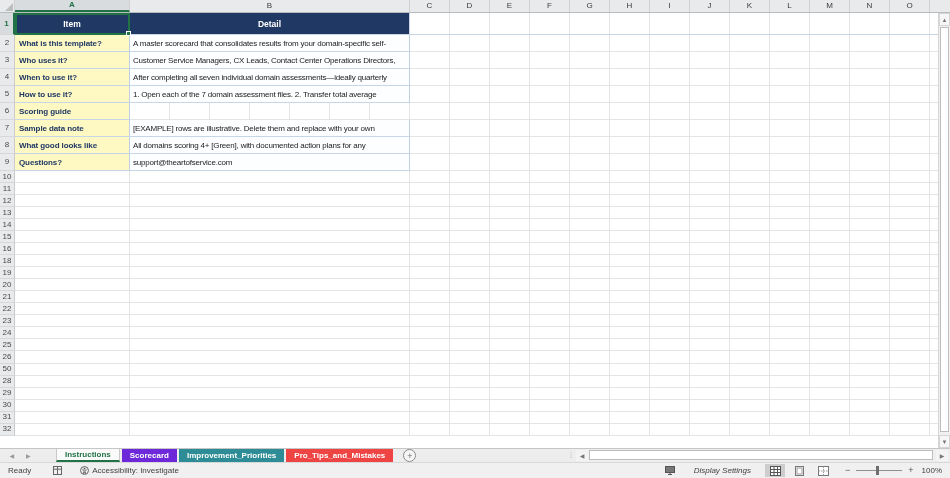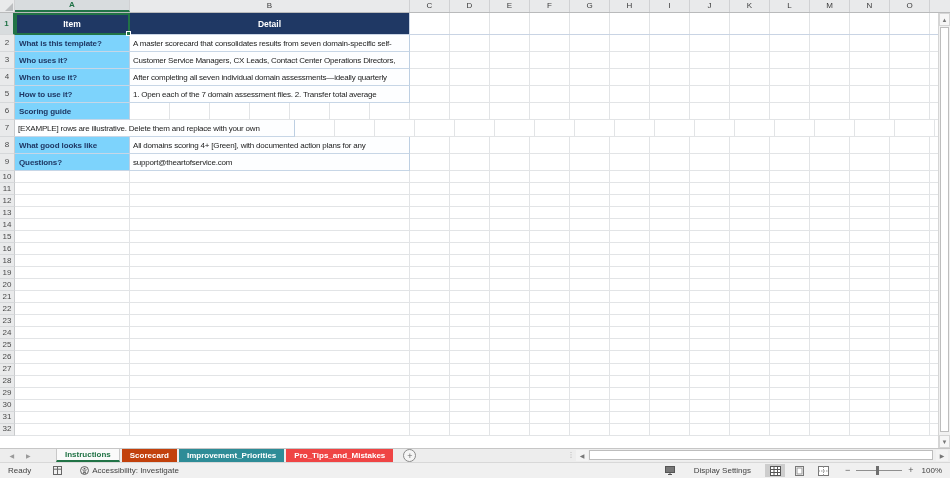--- a/index.html
+++ b/index.html
@@ -36,21 +36,21 @@
   .rempty { height: 12.04px; }
   .rempty .ca, .rempty .cb { border-right: 1px solid #E2E4E6; border-bottom: 1px solid #E2E4E6; background: #fff; }
 
   .hdr-cell { background: #1F3864; color: #fff; font-weight: bold; font-size: 8.5px;
     display: flex; align-items: center; justify-content: center; border-right: 1px solid #C9D4E4;
     border-bottom: 1px solid #C9D4E4; }
   .hdr-cell.selcell { outline: 2px solid #217346; outline-offset: -2px; position: relative; z-index: 2; }
   .fill-handle { position: absolute; right: -2px; bottom: -2px; width: 5px; height: 5px;
     background: #217346; border: 1px solid #fff; }
 
-  .rdata .ca { background: #7dd3fc; color: #1F3864; font-weight: bold; font-size: 8px;
+  .rdata .ca { background: #fef9c3; color: #1F3864; font-weight: bold; font-size: 8px;
     display: flex; align-items: center; padding-left: 4px; border-right: 1px solid #BDCFE2;
     border-bottom: 1px solid #C7D6E6; overflow: hidden; white-space: nowrap; letter-spacing: -0.1px; }
   .rdata .cb { background: #FDFEFF; color: #222; font-size: 8px; letter-spacing: -0.2px;
     display: flex; align-items: center; padding-left: 3px; border-right: 1px solid #BDCFE2;
     border-bottom: 1px solid #C7D6E6; overflow: hidden; white-space: nowrap; }
 
   
   .v-scroll { position: absolute; right: 0; top: 13px; width: 12px; height: 435px;
     background: #F1F1F1; border-left: 1px solid #D5D5D5; }
   .v-btn { width: 100%; height: 13px; background: #F6F6F6; border: 1px solid #D5D5D5;
@@ -82,21 +82,21 @@
     background: #FFFFFF; border: 1px solid #BDBDBD; }
 
   
   .status-bar { position: absolute; left: 0; top: 462px; width: 950px; height: 16px;
     background: #F0F0F0; border-top: 1px solid #D8D8D8; display: flex; align-items: center;
     font-size: 8px; color: #3F3F3F; }
   .sb-ready { margin-left: 8px; }
   .sb-macro { margin-left: 22px; display: flex; align-items: center; }
   .sb-access { margin-left: 18px; display: flex; align-items: center; gap: 3px; font-weight: normal; }
   .sb-right { margin-left: auto; display: flex; align-items: center; }
-  .sb-display { display: flex; align-items: center; gap: 19px; margin-right: 14px; }
+  .sb-display { display: flex; align-items: center; gap: 19px; margin-right: 14px; font-style: italic; }
   .view-btns { display: flex; align-items: center; gap: 4px; margin-right: 12px; }
   .view-btn { width: 20px; height: 13px; display: flex; align-items: center; justify-content: center; }
   .view-btn.sel { background: #CDCDCD; }
   .zoom-ctrl { display: flex; align-items: center; gap: 6px; margin-right: 8px; }
   .zoom-minus, .zoom-plus { color: #555; font-size: 9px; line-height: 1; }
   .zoom-track { width: 46px; height: 1px; background: #8F8F8F; position: relative; }
   .zoom-thumb { position: absolute; left: 20px; top: -4px; width: 3px; height: 9px; background: #6E6E6E; }
   .sb-zoomlevel { margin-right: 8px; color: #3F3F3F; }
   svg { display: block; }
 </style>
@@ -139,21 +139,21 @@
       <div class="cb hdr-cell">
         <span>Detail</span>
       </div>
       <div class="grid-rest" style="background:#fff;border-bottom:1px solid #C9D4E4;
         background:repeating-linear-gradient(to right, transparent 0, transparent 39px, #E2E4E6 39px, #E2E4E6 40px)"></div>
     </div>
 
   <div class="row rdata">
         <div class="rh">2</div>
         <div class="ca">What is this template?</div>
-        <div class="cb">A master scorecard that consolidates results from seven domain-specific self-</div>
+        <div class="cb">A master scorecard that consolidates results from your domain-specific self-</div>
         <div class="grid-rest"></div>
       </div>
       <div class="row rdata">
         <div class="rh">3</div>
         <div class="ca">Who uses it?</div>
         <div class="cb">Customer Service Managers, CX Leads, Contact Center Operations Directors,</div>
         <div class="grid-rest"></div>
       </div>
       <div class="row rdata">
         <div class="rh">4</div>
@@ -167,20 +167,21 @@
         <div class="cb">1. Open each of the 7 domain assessment files. 2. Transfer total average</div>
         <div class="grid-rest"></div>
       </div>
       <div class="row rdata">
         <div class="rh">6</div>
         <div class="ca">Scoring guide</div>
         <div class="grid-rest"></div>
       </div>
       <div class="row rdata">
         <div class="rh">7</div>
+        <div class="ca">Sample data note</div>
         <div class="cb">[EXAMPLE] rows are illustrative. Delete them and replace with your own</div>
         <div class="grid-rest"></div>
       </div>
       <div class="row rdata">
         <div class="rh">8</div>
         <div class="ca">What good looks like</div>
         <div class="cb">All domains scoring 4+ [Green], with documented action plans for any</div>
         <div class="grid-rest"></div>
       </div>
       <div class="row rdata">
@@ -279,21 +280,21 @@
         <div class="cb"></div>
         <div class="grid-rest"></div>
       </div>
       <div class="row rempty">
         <div class="rh">26</div>
         <div class="ca"></div>
         <div class="cb"></div>
         <div class="grid-rest"></div>
       </div>
       <div class="row rempty">
-        <div class="rh">27</div>
+        <div class="rh">50</div>
         <div class="ca"></div>
         <div class="cb"></div>
         <div class="grid-rest"></div>
       </div>
       <div class="row rempty">
         <div class="rh">28</div>
         <div class="ca"></div>
         <div class="cb"></div>
         <div class="grid-rest"></div>
       </div>
@@ -329,21 +330,21 @@
     <div class="v-btn bottom">▼</div>
   </div>
 
   <div class="tab-strip">
     <div class="tab-nav">
       <span>◀</span>
       <span>▶</span>
     </div>
     <div class="tabs" id="tabsbox">
         <div class="tab active" style="color: rgb(33, 115, 70);">Instructions</div>
-        <div class="tab" style="background: #c2410c;">Scorecard</div>
+        <div class="tab" style="background: #6d28d9;">Scorecard</div>
         <div class="tab" style="background: rgb(46, 140, 151);">Improvement_Priorities</div>
         <div class="tab" style="background: #ef4444;">Pro_Tips_and_Mistakes</div>
       </div>
     <div class="add-sheet">+</div>
   </div>
 
   <div class="h-scroll">
     <div class="h-dots">⋮</div>
     <div class="h-btn">◀</div>
     <div class="h-track">

